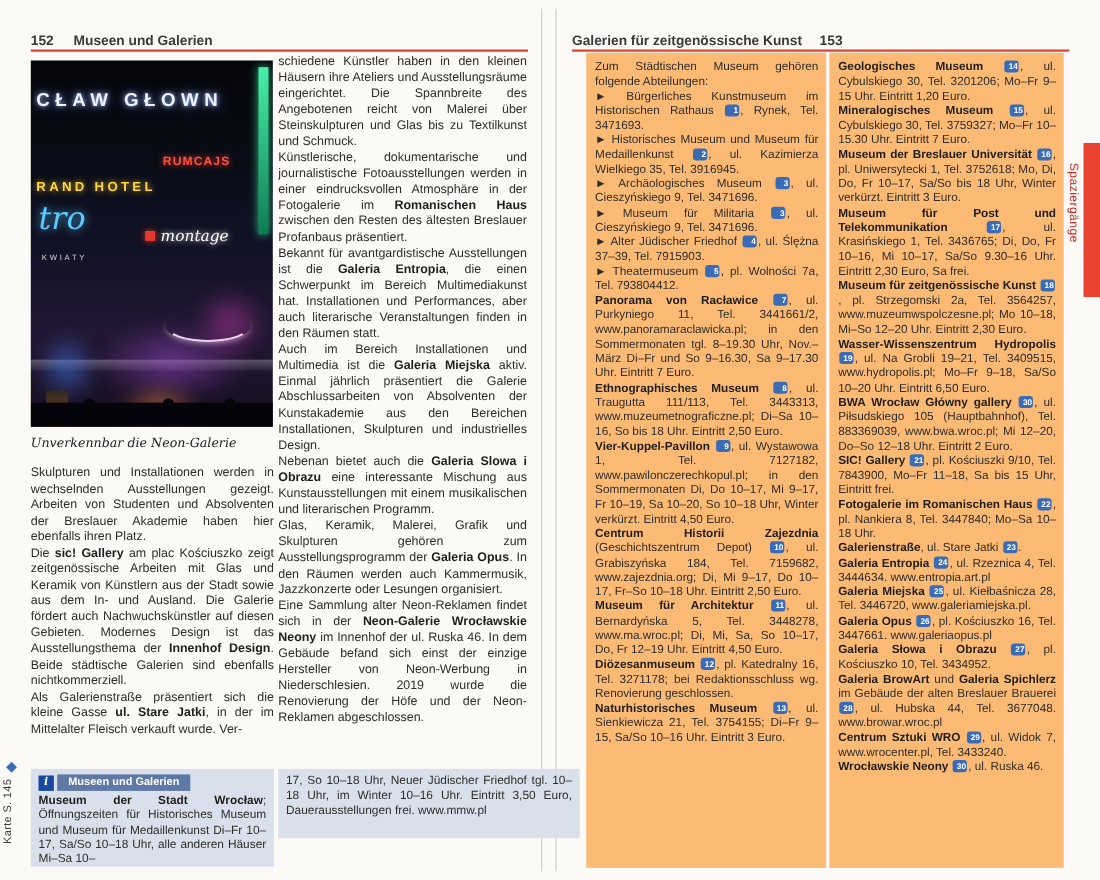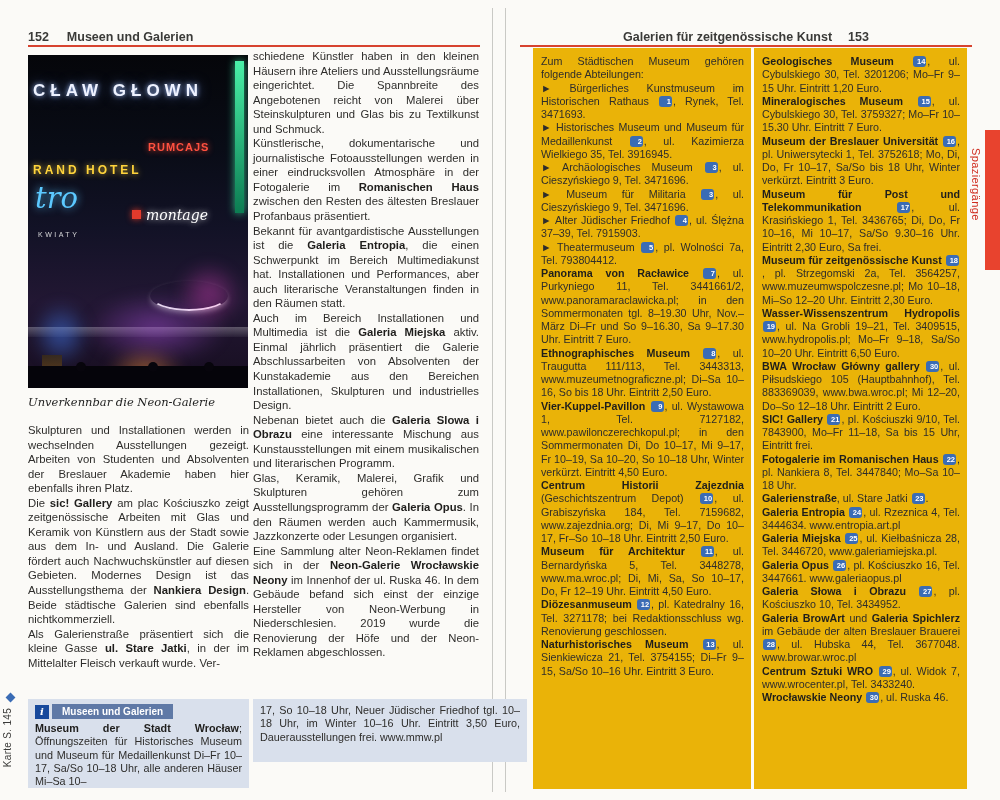--- a/index.html
+++ b/index.html
@@ -5,21 +5,21 @@
   html,body { margin:0; padding:0; }
   body {
     width:1000px; height:800px; position:relative;
     background:#fbfaf7; color:#2e2d2b;
     font-family:"Liberation Sans", sans-serif;
     overflow:hidden;
   }
   
   .header-left { position:absolute; left:28px; top:30px; width:452px; font-size:12.5px; font-weight:bold; color:#3a3a38; }
   .header-left .pagenum { margin-right:18px; }
-  .header-right { position:absolute; left:520px; top:30px; width:452px; text-align:center; font-size:12.5px; font-weight:bold; color:#3a3a38; }
+  .header-right { position:absolute; left:520px; top:30px; width:452px; text-align:left; font-size:12.5px; font-weight:bold; color:#3a3a38; }
   .header-right .pagenum { margin-left:16px; }
   .rule { position:absolute; top:45px; height:2px; background:#d7432f; }
   .rule-left { left:28px; width:452px; }
   .rule-right { left:520px; width:452px; }
   
   .spine { position:absolute; top:8px; height:784px; width:1px; background:#c9c9c5; }
   .spine-a { left:492px; } .spine-b { left:505px; }
   
   .photo { position:absolute; left:28px; top:55px; width:220px; height:333px; overflow:hidden;
     background:linear-gradient(180deg,#05060a 0%,#090c16 28%,#121226 52%,#221733 74%,#170e20 100%); }
@@ -59,21 +59,21 @@
   b { font-weight:bold; color:#1f1e1c; }
   
   .infobox { position:absolute; background:#d9e0ec; box-sizing:border-box; padding:5px 7px; font-size:10.8px; line-height:13.3px; }
   .ib-left { left:28px; top:699px; width:221px; height:89px; }
   .ib-right { left:253px; top:699px; width:274px; height:63px; }
   .ib-head { display:flex; align-items:center; height:15px; margin-bottom:3px; }
   .ib-icon { width:14px; height:14px; background:#17499c; color:#fff; font-family:"DejaVu Serif",serif; font-weight:bold; font-style:italic;
     font-size:10px; line-height:14px; text-align:center; flex:0 0 auto; }
   .ib-bar { background:#5f79a6; color:#fff; font-weight:bold; font-size:10px; line-height:15px; padding:0 10px; margin-left:3px; }
   
-  .rcol { position:absolute; top:48px; height:741px; background:#eab308; box-sizing:border-box; padding:7px 7px 6px 8px;
+  .rcol { position:absolute; top:48px; height:741px; background:#fdba74; box-sizing:border-box; padding:7px 7px 6px 8px;
     font-size:10.7px; line-height:13.25px; }
   .rcol-1 { left:533px; width:218px; }
   .rcol-2 { left:754px; width:213px; }
   .badge { display:inline-block; min-width:11px; height:11px; padding:0 1px; border-radius:3px; background:#3a6cb5;
     color:#fff; font-size:7.5px; line-height:11.5px; font-weight:bold; text-align:right; vertical-align:1px; margin:0 1px; }
   
   .karte-diamond { position:absolute; left:7px; top:694px; width:7px; height:7px; background:#3a6cb5; transform:rotate(45deg); }
   .karte-text { position:absolute; left:2px; top:708px; writing-mode:vertical-rl; transform:rotate(180deg);
     font-size:10px; color:#3a3a38; letter-spacing:.3px; }
   .spz-tab { position:absolute; right:0; top:130px; width:15px; height:140px; background:#e8432e; }
@@ -114,21 +114,21 @@
   <div class="silhouette"></div>
   <div class="sil-head sh1"></div>
   <div class="sil-head sh2"></div>
   <div class="sil-head sh3"></div>
 </div>
 
 <div class="caption">Unverkennbar die Neon-Galerie</div>
 
 <div class="colL1">
     <p class="para">Skulpturen und Installationen werden in wechselnden Ausstellungen gezeigt. Arbeiten von Studenten und Absolventen der Breslauer Akademie haben hier ebenfalls ihren Platz.</p>
-    <p class="para">Die <b>sic! Gallery</b> am plac Kościuszko zeigt zeitgenössische Arbeiten mit Glas und Keramik von Künstlern aus der Stadt sowie aus dem In- und Ausland. Die Galerie fördert auch Nachwuchskünstler auf diesen Gebieten. Modernes Design ist das Ausstellungsthema der <b>Nankiera Design</b>. Beide städtische Galerien sind ebenfalls nichtkommerziell.</p>
+    <p class="para">Die <b>sic! Gallery</b> am plac Kościuszko zeigt zeitgenössische Arbeiten mit Glas und Keramik von Künstlern aus der Stadt sowie aus dem In- und Ausland. Die Galerie fördert auch Nachwuchskünstler auf diesen Gebieten. Modernes Design ist das Ausstellungsthema der <b>Innenhof Design</b>. Beide städtische Galerien sind ebenfalls nichtkommerziell.</p>
     <p class="para">Als Galerienstraße präsentiert sich die kleine Gasse <b>ul. Stare Jatki</b>, in der im Mittelalter Fleisch verkauft wurde. Ver-</p>
   </div>
 <div class="colL2">
     <p class="para">schiedene Künstler haben in den kleinen Häusern ihre Ateliers und Ausstellungsräume eingerichtet. Die Spannbreite des Angebotenen reicht von Malerei über Steinskulpturen und Glas bis zu Textilkunst und Schmuck.</p>
     <p class="para">Künstlerische, dokumentarische und journalistische Fotoausstellungen werden in einer eindrucksvollen Atmosphäre in der Fotogalerie im <b>Romanischen Haus</b> zwischen den Resten des ältesten Breslauer Profanbaus präsentiert.</p>
     <p class="para">Bekannt für avantgardistische Ausstellungen ist die <b>Galeria Entropia</b>, die einen Schwerpunkt im Bereich Multimediakunst hat. Installationen und Performances, aber auch literarische Veranstaltungen finden in den Räumen statt.</p>
     <p class="para">Auch im Bereich Installationen und Multimedia ist die <b>Galeria Miejska</b> aktiv. Einmal jährlich präsentiert die Galerie Abschlussarbeiten von Absolventen der Kunstakademie aus den Bereichen Installationen, Skulpturen und industrielles Design.</p>
     <p class="para">Nebenan bietet auch die <b>Galeria Slowa i Obrazu</b> eine interessante Mischung aus Kunstausstellungen mit einem musikalischen und literarischen Programm.</p>
     <p class="para">Glas, Keramik, Malerei, Grafik und Skulpturen gehören zum Ausstellungsprogramm der <b>Galeria Opus</b>. In den Räumen werden auch Kammermusik, Jazzkonzerte oder Lesungen organisiert.</p>
     <p class="para">Eine Sammlung alter Neon-Reklamen findet sich in der <b>Neon-Galerie Wrocławskie Neony</b> im Innenhof der ul. Ruska 46. In dem Gebäude befand sich einst der einzige Hersteller von Neon-Werbung in Niederschlesien. 2019 wurde die Renovierung der Höfe und der Neon-Reklamen abgeschlossen.</p>

